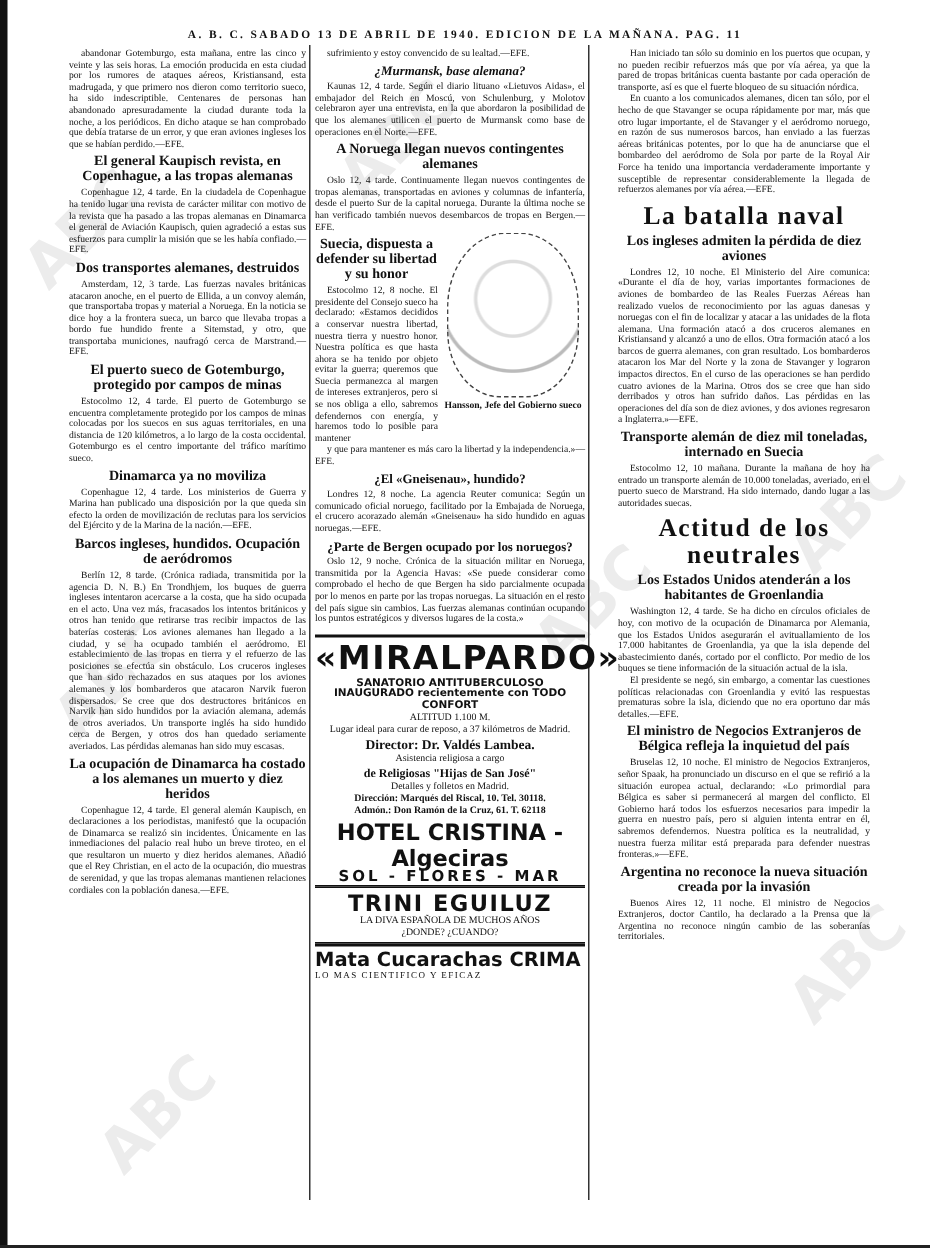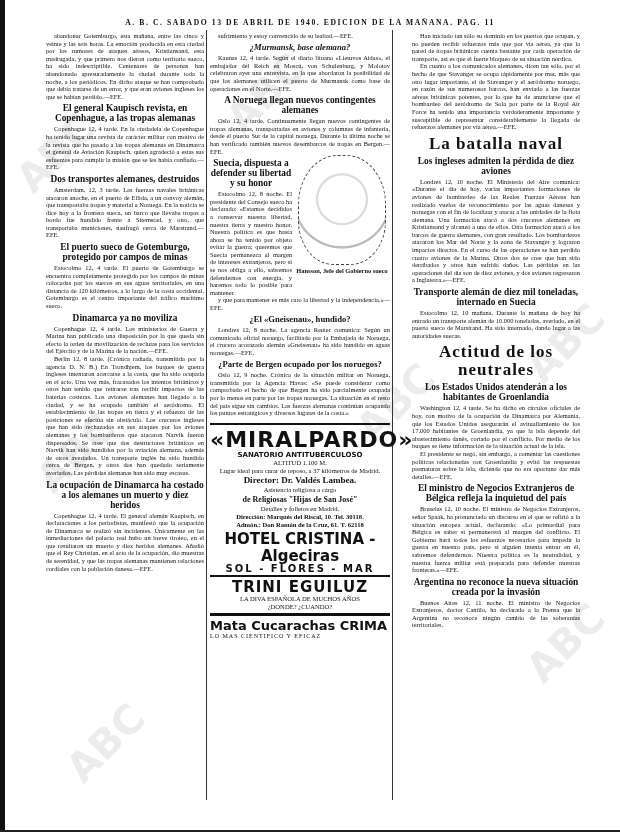--- a/index.html
+++ b/index.html
@@ -63,20 +63,21 @@
 <div class="col c1">
   <p>abandonar Gotemburgo, esta mañana, entre las cinco y veinte y las seis horas. La emoción producida en esta ciudad por los rumores de ataques aéreos, Kristiansand, esta madrugada, y que primero nos dieron como territorio sueco, ha sido indescriptible. Centenares de personas han abandonado apresuradamente la ciudad durante toda la noche, a los periódicos. En dicho ataque se han comprobado que debía tratarse de un error, y que eran aviones ingleses los que se habían perdido.—EFE.</p>
   <div class="h-sub">El general Kaupisch revista, en Copenhague, a las tropas alemanas</div>
   <p>Copenhague 12, 4 tarde. En la ciudadela de Copenhague ha tenido lugar una revista de carácter militar con motivo de la revista que ha pasado a las tropas alemanas en Dinamarca el general de Aviación Kaupisch, quien agradeció a estas sus esfuerzos para cumplir la misión que se les había confiado.—EFE.</p>
   <div class="h-sub">Dos transportes alemanes, destruidos</div>
   <p>Amsterdam, 12, 3 tarde. Las fuerzas navales británicas atacaron anoche, en el puerto de Ellida, a un convoy alemán, que transportaba tropas y material a Noruega. En la noticia se dice hoy a la frontera sueca, un barco que llevaba tropas a bordo fue hundido frente a Sitemstad, y otro, que transportaba municiones, naufragó cerca de Marstrand.—EFE.</p>
   <div class="h-sub">El puerto sueco de Gotemburgo, protegido por campos de minas</div>
   <p>Estocolmo 12, 4 tarde. El puerto de Gotemburgo se encuentra completamente protegido por los campos de minas colocadas por los suecos en sus aguas territoriales, en una distancia de 120 kilómetros, a lo largo de la costa occidental. Gotemburgo es el centro importante del tráfico marítimo sueco.</p>
   <div class="h-sub">Dinamarca ya no moviliza</div>
   <p>Copenhague 12, 4 tarde. Los ministerios de Guerra y Marina han publicado una disposición por la que queda sin efecto la orden de movilización de reclutas para los servicios del Ejército y de la Marina de la nación.—EFE.</p>
+  <div class="h-sub">Barcos ingleses, hundidos. Ocupación de aeródromos</div>
   <p>Berlín 12, 8 tarde. (Crónica radiada, transmitida por la agencia D. N. B.) En Trondhjem, los buques de guerra ingleses intentaron acercarse a la costa, que ha sido ocupada en el acto. Una vez más, fracasados los intentos británicos y otros han tenido que retirarse tras recibir impactos de las baterías costeras. Los aviones alemanes han llegado a la ciudad, y se ha ocupado también el aeródromo. El establecimiento de las tropas en tierra y el refuerzo de las posiciones se efectúa sin obstáculo. Los cruceros ingleses que han sido rechazados en sus ataques por los aviones alemanes y los bombarderos que atacaron Narvik fueron dispersados. Se cree que dos destructores británicos en Narvik han sido hundidos por la aviación alemana, además de otros averiados. Un transporte inglés ha sido hundido cerca de Bergen, y otros dos han quedado seriamente averiados. Las pérdidas alemanas han sido muy escasas.</p>
   <div class="h-sub">La ocupación de Dinamarca ha costado a los alemanes un muerto y diez heridos</div>
   <p>Copenhague 12, 4 tarde. El general alemán Kaupisch, en declaraciones a los periodistas, manifestó que la ocupación de Dinamarca se realizó sin incidentes. Únicamente en las inmediaciones del palacio real hubo un breve tiroteo, en el que resultaron un muerto y diez heridos alemanes. Añadió que el Rey Christian, en el acto de la ocupación, dio muestras de serenidad, y que las tropas alemanas mantienen relaciones cordiales con la población danesa.—EFE.</p>
 </div>
 
 <div class="col c2">
   <p>sufrimiento y estoy convencido de su lealtad.—EFE.</p>
   <div class="h-med h-italic">¿Murmansk, base alemana?</div>
   <p>Kaunas 12, 4 tarde. Según el diario lituano «Lietuvos Aidas», el embajador del Reich en Moscú, von Schulenburg, y Molotov celebraron ayer una entrevista, en la que abordaron la posibilidad de que los alemanes utilicen el puerto de Murmansk como base de operaciones en el Norte.—EFE.</p>
   <div class="h-sub">A Noruega llegan nuevos contingentes alemanes</div>
@@ -93,20 +94,21 @@
   </div>
   <p>y que para mantener es más caro la libertad y la independencia.»—EFE.</p>
   <div class="h-med">¿El «Gneisenau», hundido?</div>
   <p>Londres 12, 8 noche. La agencia Reuter comunica: Según un comunicado oficial noruego, facilitado por la Embajada de Noruega, el crucero acorazado alemán «Gneisenau» ha sido hundido en aguas noruegas.—EFE.</p>
   <div class="h-med">¿Parte de Bergen ocupado por los noruegos?</div>
   <p>Oslo 12, 9 noche. Crónica de la situación militar en Noruega, transmitida por la Agencia Havas: «Se puede considerar como comprobado el hecho de que Bergen ha sido parcialmente ocupada por lo menos en parte por las tropas noruegas. La situación en el resto del país sigue sin cambios. Las fuerzas alemanas continúan ocupando los puntos estratégicos y diversos lugares de la costa.»</p>
 
   <div class="ad">
     <div class="ad-title">«MIRALPARDO»</div>
     <div class="ad-bold">SANATORIO ANTITUBERCULOSO</div>
+    <div class="ad-bold">INAUGURADO recientemente con TODO CONFORT</div>
     <div class="ad-line">ALTITUD 1.100 M.</div>
     <div class="ad-line">Lugar ideal para curar de reposo, a 37 kilómetros de Madrid.</div>
     <div class="ad-med">Director: Dr. Valdés Lambea.</div>
     <div class="ad-line">Asistencia religiosa a cargo</div>
     <div class="ad-med" style="font-size:8px">de Religiosas "Hijas de San José"</div>
     <div class="ad-line">Detalles y folletos en Madrid.</div>
     <div class="ad-line" style="font-weight:bold">Dirección: Marqués del Riscal, 10. Tel. 30118.</div>
     <div class="ad-line" style="font-weight:bold">Admón.: Don Ramón de la Cruz, 61. T. 62118</div>
   </div>
   <div class="ad2" style="border-top:none">

